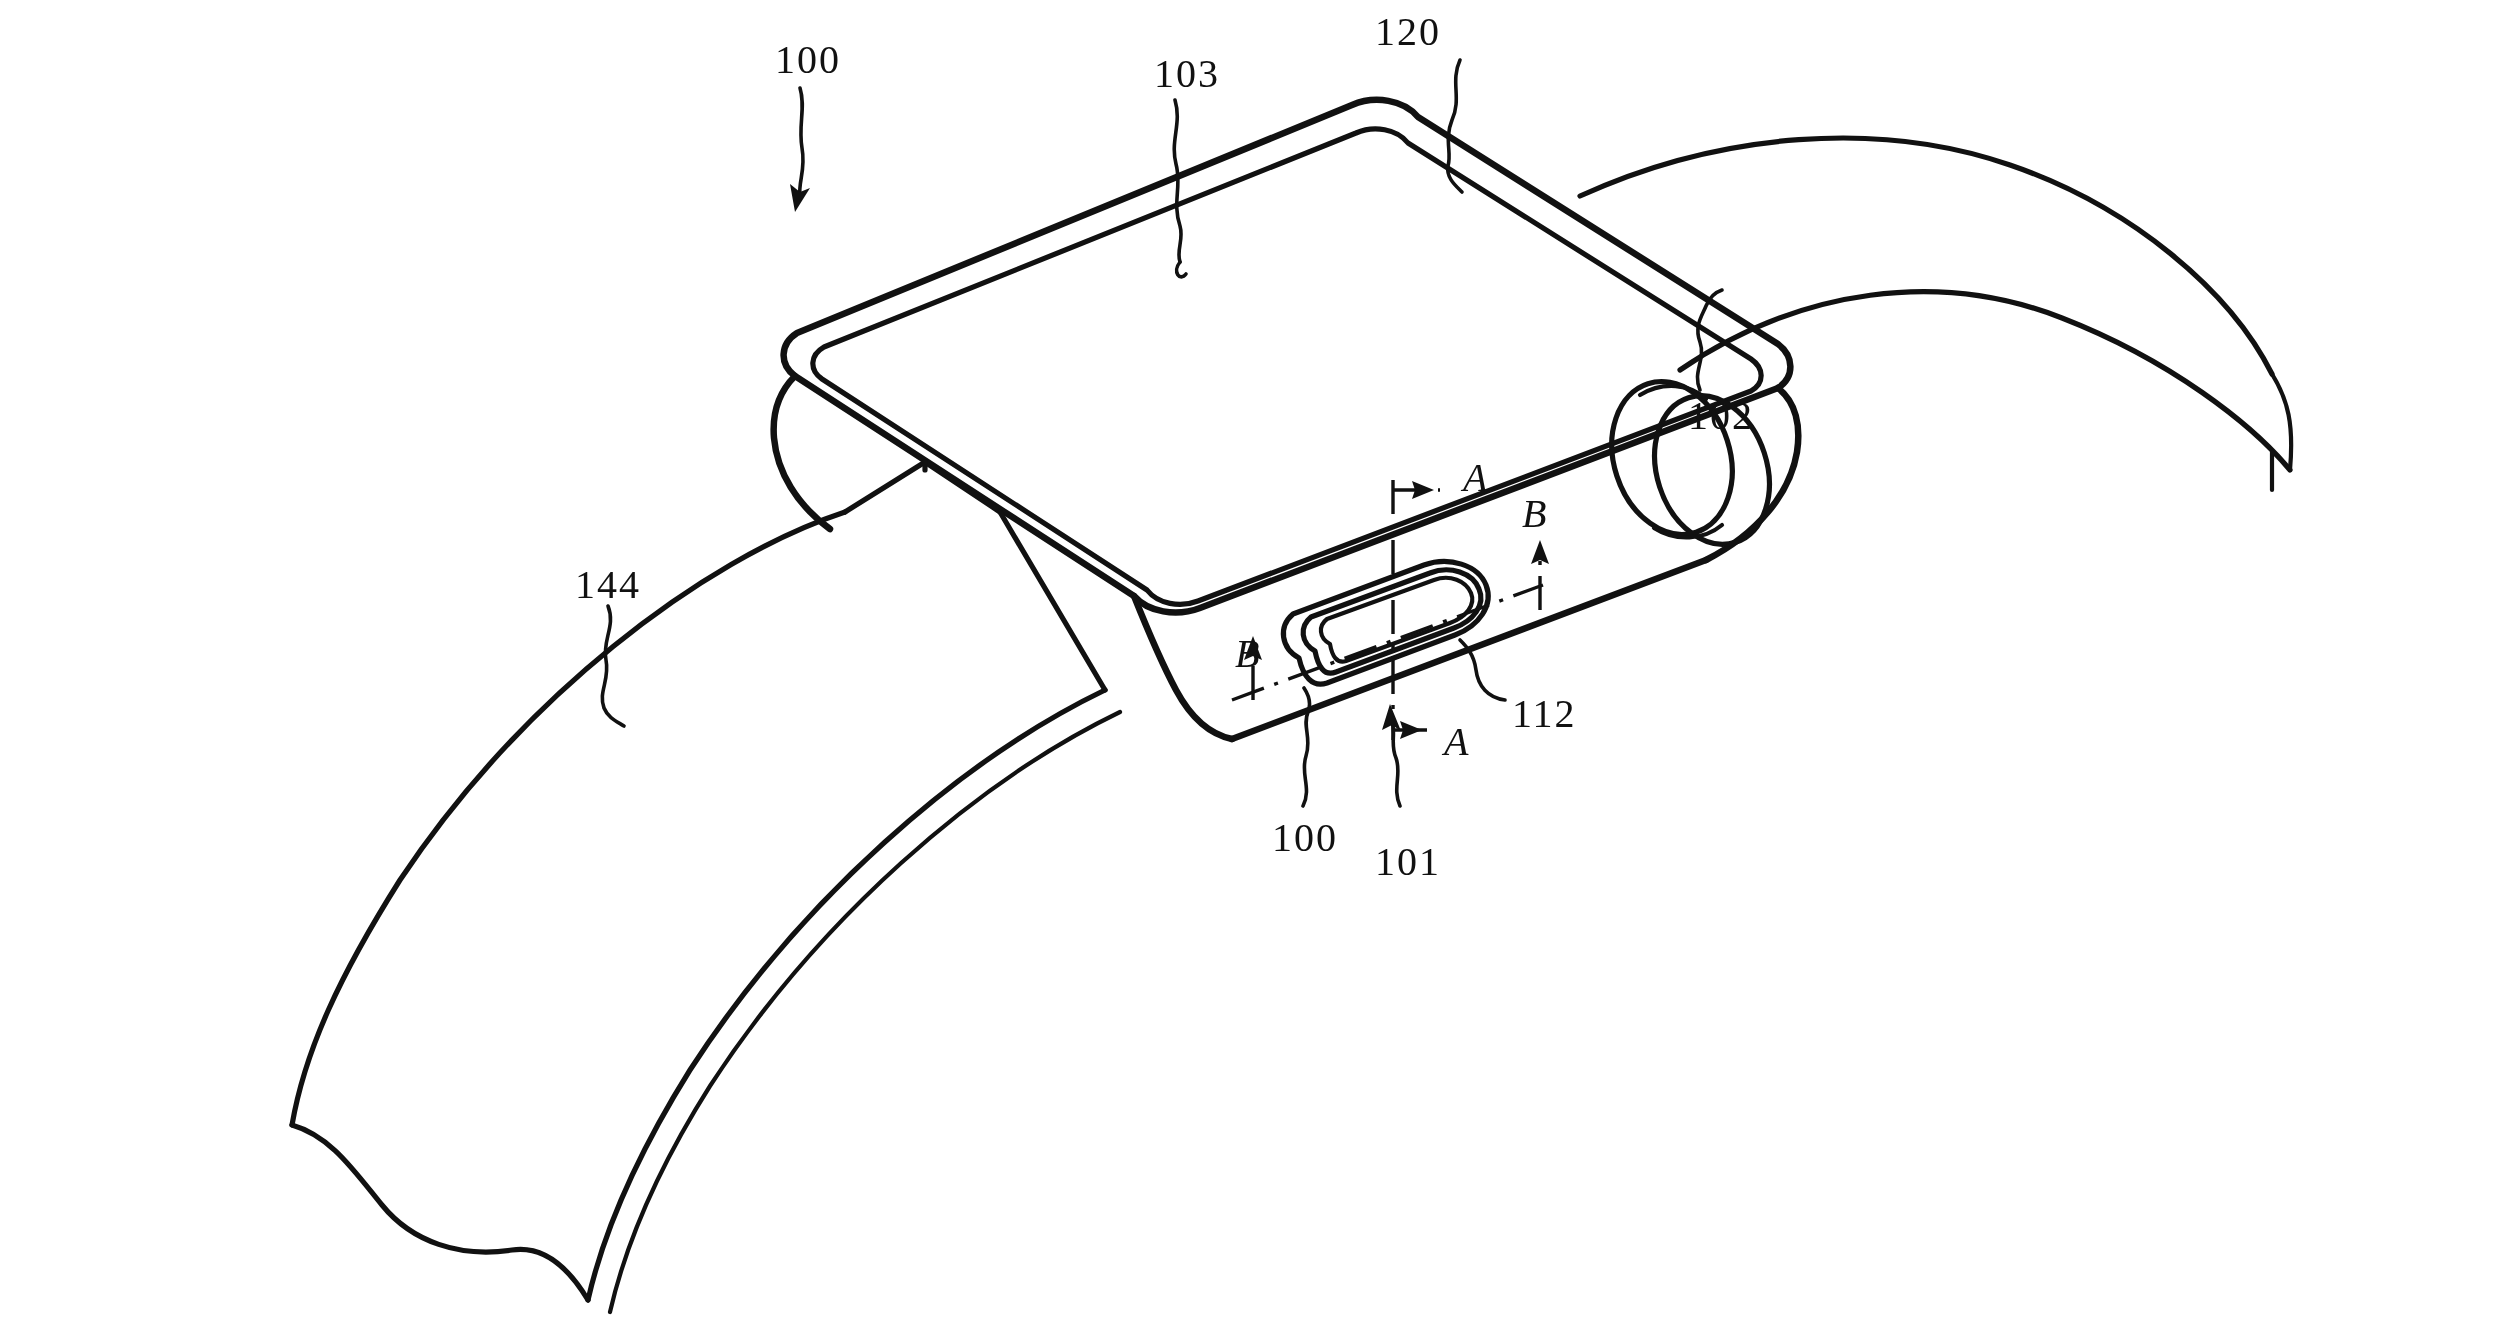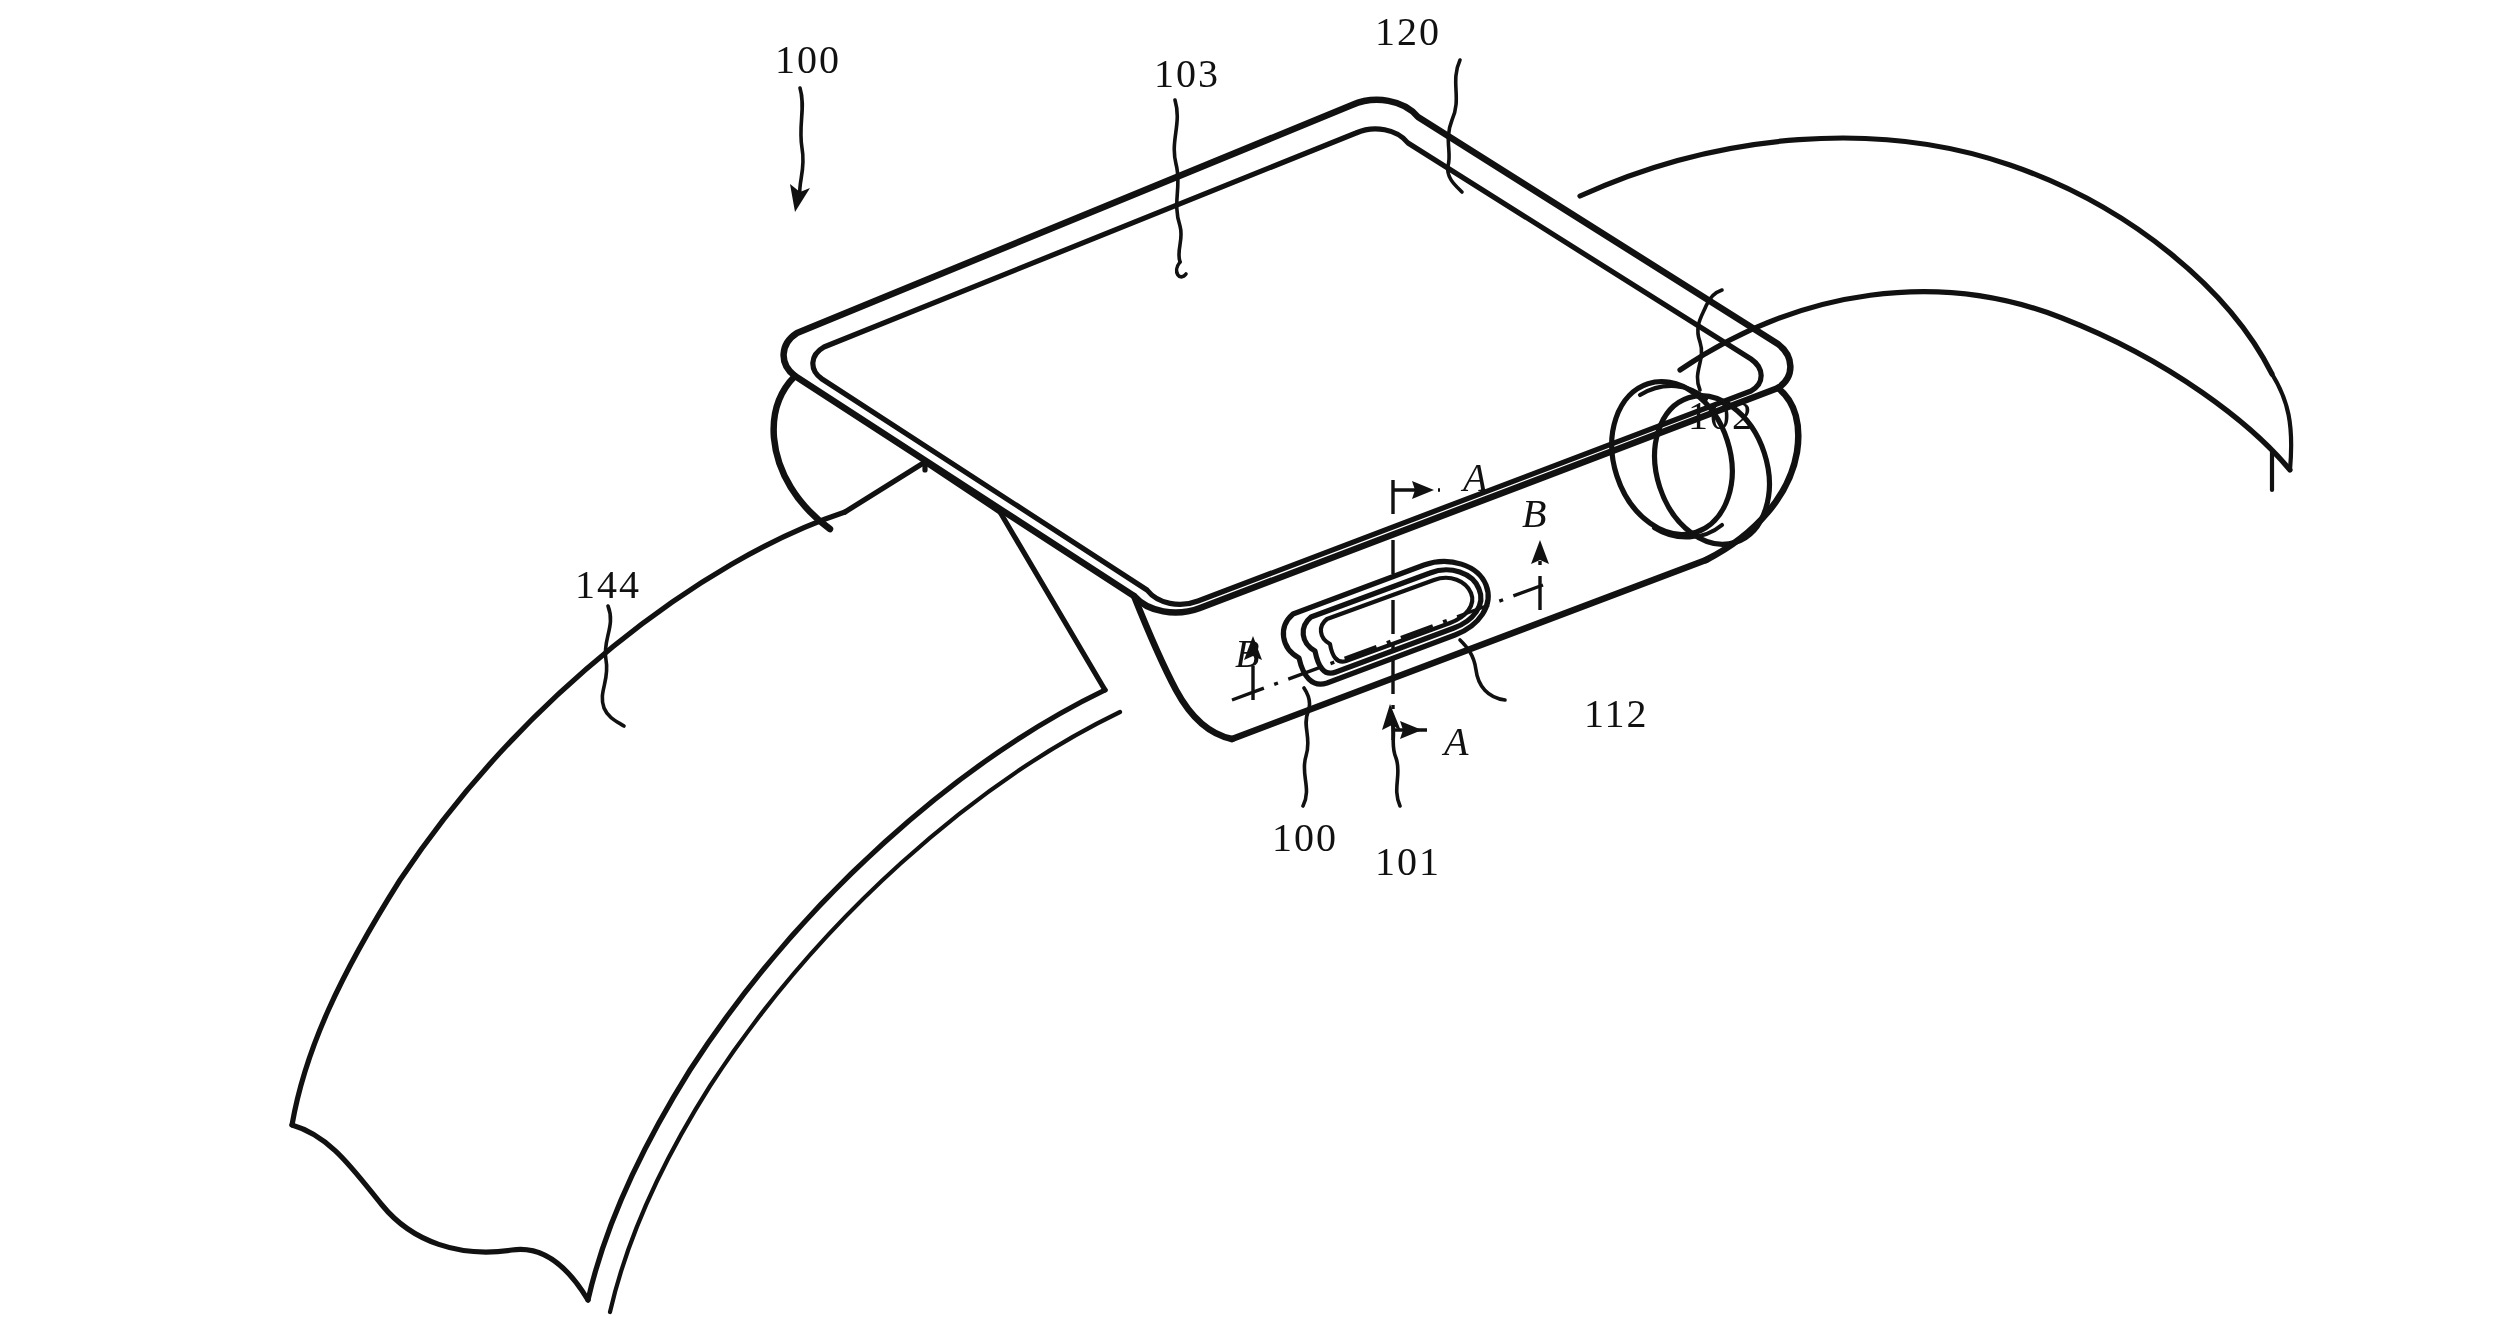--- a/index.html
+++ b/index.html
@@ -276,21 +276,21 @@
   <div class="ref-label" style="left:775px; top:40px;">100</div>
 
   <div class="ref-label" style="left:1140px; top:54px;margin-left:14px;">103</div>
 
   <div class="ref-label" style="left:1375px; top:12px;">120</div>
 
   <div class="ref-label" style="left:575px; top:565px;">144</div>
 
   <div class="ref-label" style="left:1688px; top:396px;">102</div>
 
-  <div class="ref-label" style="left:1584px; top:694px;">112</div>
+  <div class="ref-label" style="left:1512px; top:694px;">112</div>
 
   <div class="ref-label" style="left:1272px; top:818px;">100</div>
 
   <div class="ref-label" style="left:1375px; top:818px;margin-top:24px;">101</div>
 
   <div class="sect-label" style="left:1463px; top:458px;">A</div>
 
   <div class="sect-label" style="left:1444px; top:722px;">A</div>
 
   <div class="sect-label" style="left:1522px; top:494px;">B</div>

